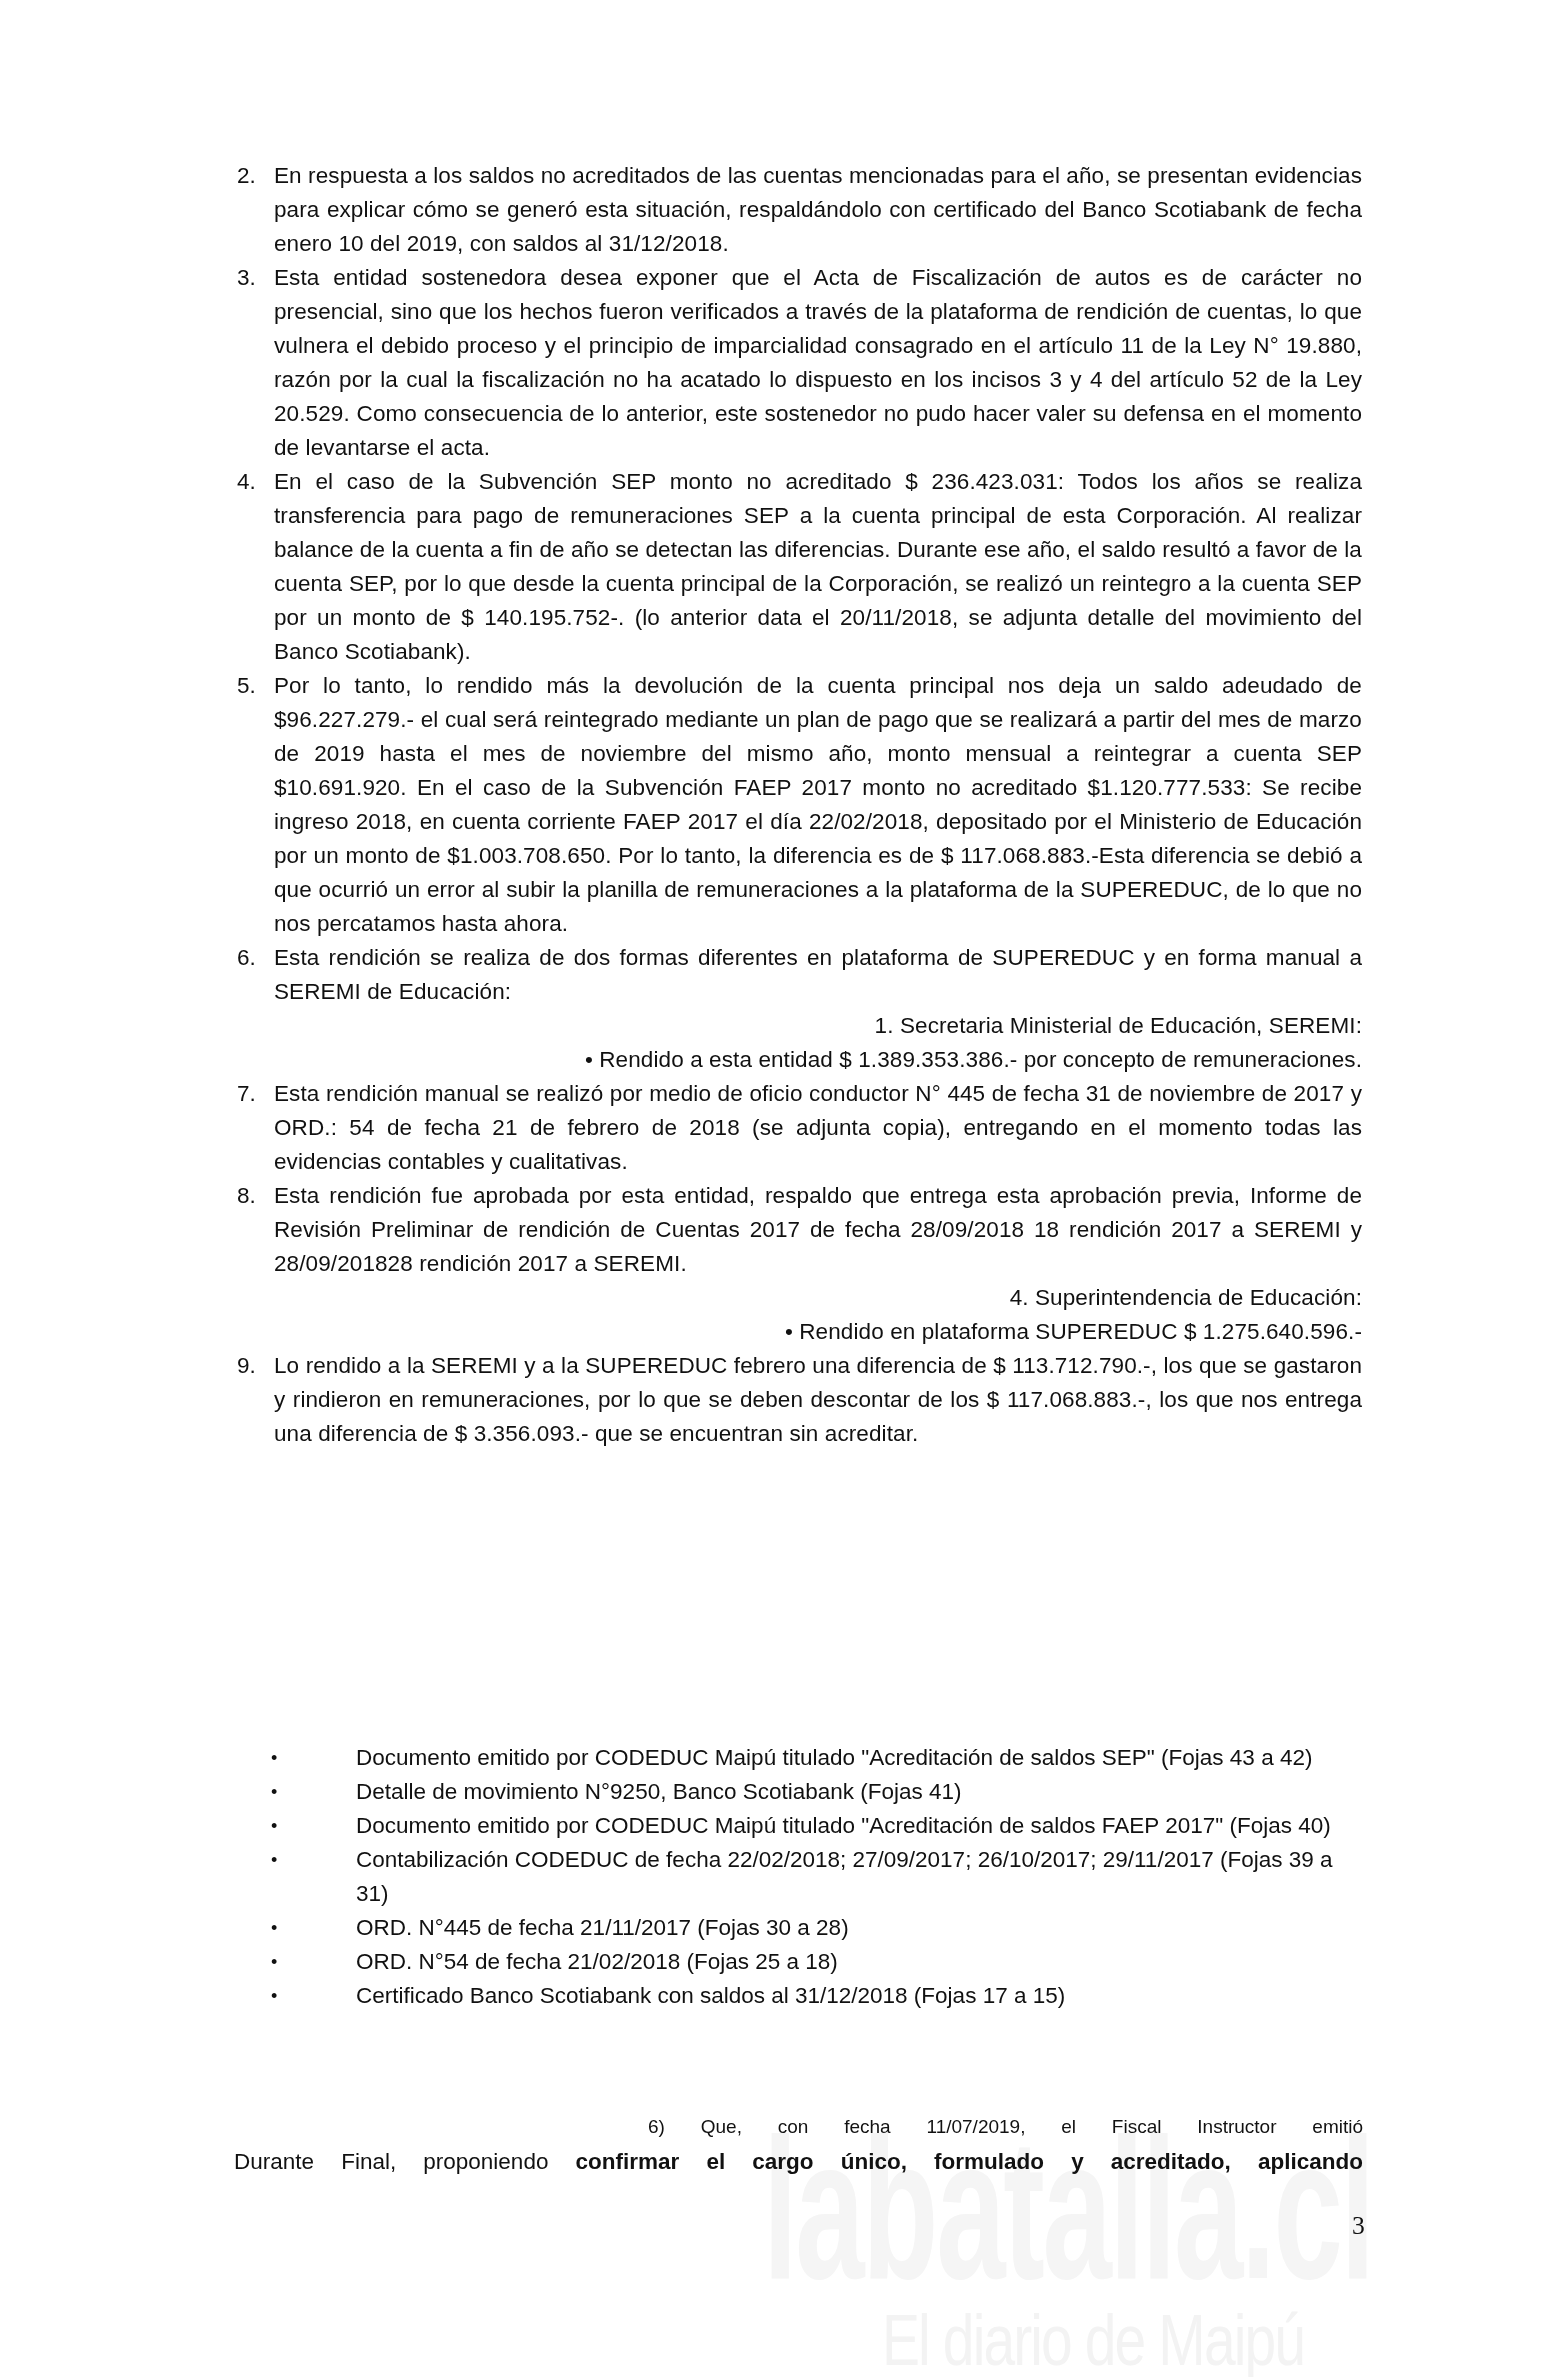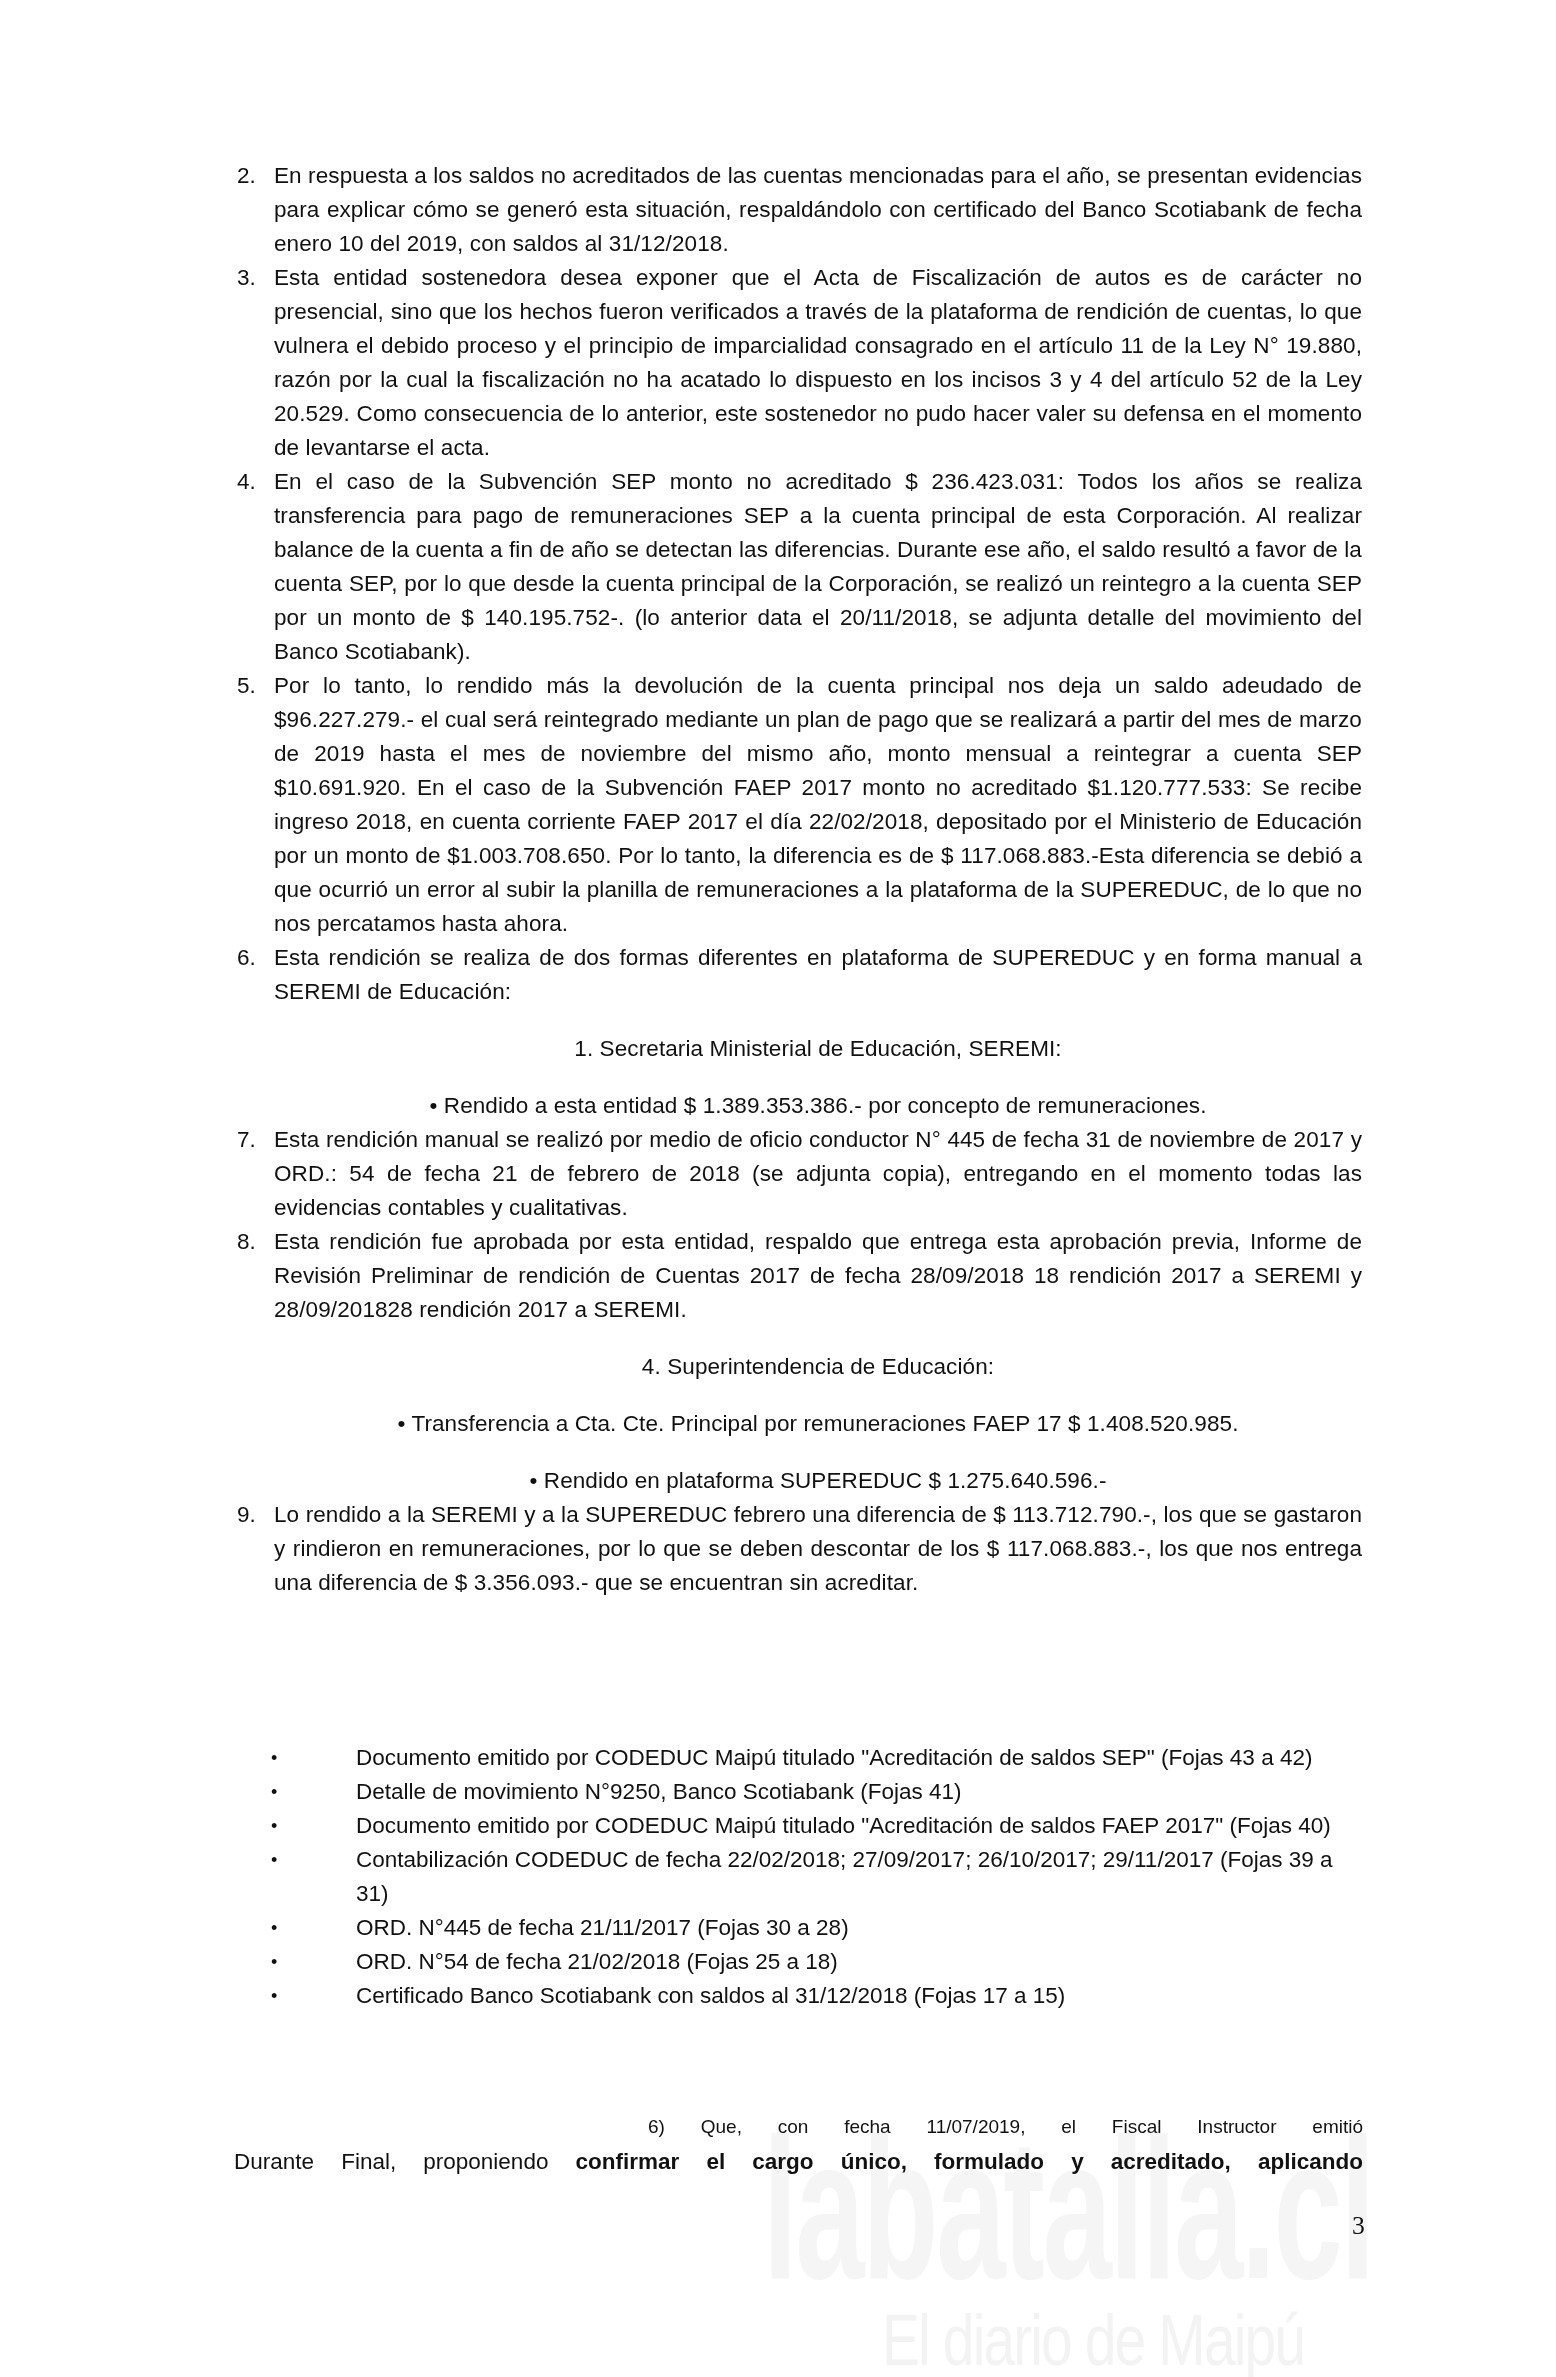--- a/index.html
+++ b/index.html
@@ -24,21 +24,21 @@
   }
   .page { position: absolute; left: 0; top: 0; width: 1557px; height: 2377px; z-index: 1; }
   .text {
     font-size: 22.5px; line-height: 34px; text-align: justify;
     letter-spacing: 0.1px;
   }
   .numbered { position: absolute; left: 237px; width: 1125px; }
   .item { display: flex; }
   .item .num { width: 37px; flex: none; }
   .item .body { flex: 1; text-align: justify; }
-  .sub-line { display: block; text-align: center; margin-top: 23px; }
+  .sub-line { display: block; text-align: right; }
   .docs-intro { position: absolute; left: 249px; top: 1708px; font-size: 22.5px; line-height: 34px; }
   .docs-list { position: absolute; left: 271px; top: 1741px; width: 1095px; margin: 0; padding: 0; list-style: none; }
   .docs-list li { display: flex; font-size: 22.5px; line-height: 34px; }
   .docs-list .bullet { width: 37px; flex: none; font-size: 18px; }
   .docs-list .doc-text { flex: 1; margin-left: 48px; }
   .final-1 { position: absolute; left: 648px; top: 2110px; width: 715px; font-size: 19px; line-height: 34px; text-align: justify; text-align-last: justify; }
   .final-2 { position: absolute; left: 234px; top: 2145px; width: 1129px; font-size: 22.5px; line-height: 34px; text-align: justify; text-align-last: justify; }
   .bold { font-weight: bold; }
   .page-number { position: absolute; left: 1352px; top: 2211px; font-family: "Liberation Serif", serif; font-size: 25.6px; }
 </style>
@@ -77,21 +77,20 @@
     </div>
     <div class="item">
       <span class="num">7.</span>
       <span class="body">Esta rendición manual se realizó por medio de oficio conductor N° 445 de fecha 31 de noviembre de 2017 y ORD.: 54 de fecha 21 de febrero de 2018 (se adjunta copia), entregando en el momento todas las evidencias contables y cualitativas.</span>
     </div>
     <div class="item">
       <span class="num">8.</span>
       <div class="body">
         <span>Esta rendición fue aprobada por esta entidad, respaldo que entrega esta aprobación previa, Informe de Revisión Preliminar de rendición de Cuentas 2017 de fecha 28/09/2018 18 rendición 2017 a SEREMI y 28/09/201828 rendición 2017 a SEREMI.</span>
         <span class="sub-line">4. Superintendencia de Educación:</span>
-        <span class="sub-line">• Transferencia a Cta. Cte. Principal por remuneraciones FAEP 17 $ 1.408.520.985.</span>
         <span class="sub-line">• Rendido en plataforma SUPEREDUC $ 1.275.640.596.-</span>
       </div>
     </div>
     <div class="item">
       <span class="num">9.</span>
       <span class="body">Lo rendido a la SEREMI y a la SUPEREDUC febrero una diferencia de $ 113.712.790.-, los que se gastaron y rindieron en remuneraciones, por lo que se deben descontar de los $ 117.068.883.-, los que nos entrega una diferencia de $ 3.356.093.- que se encuentran sin acreditar.</span>
     </div>
   </div>
 
   <ul class="docs-list">

